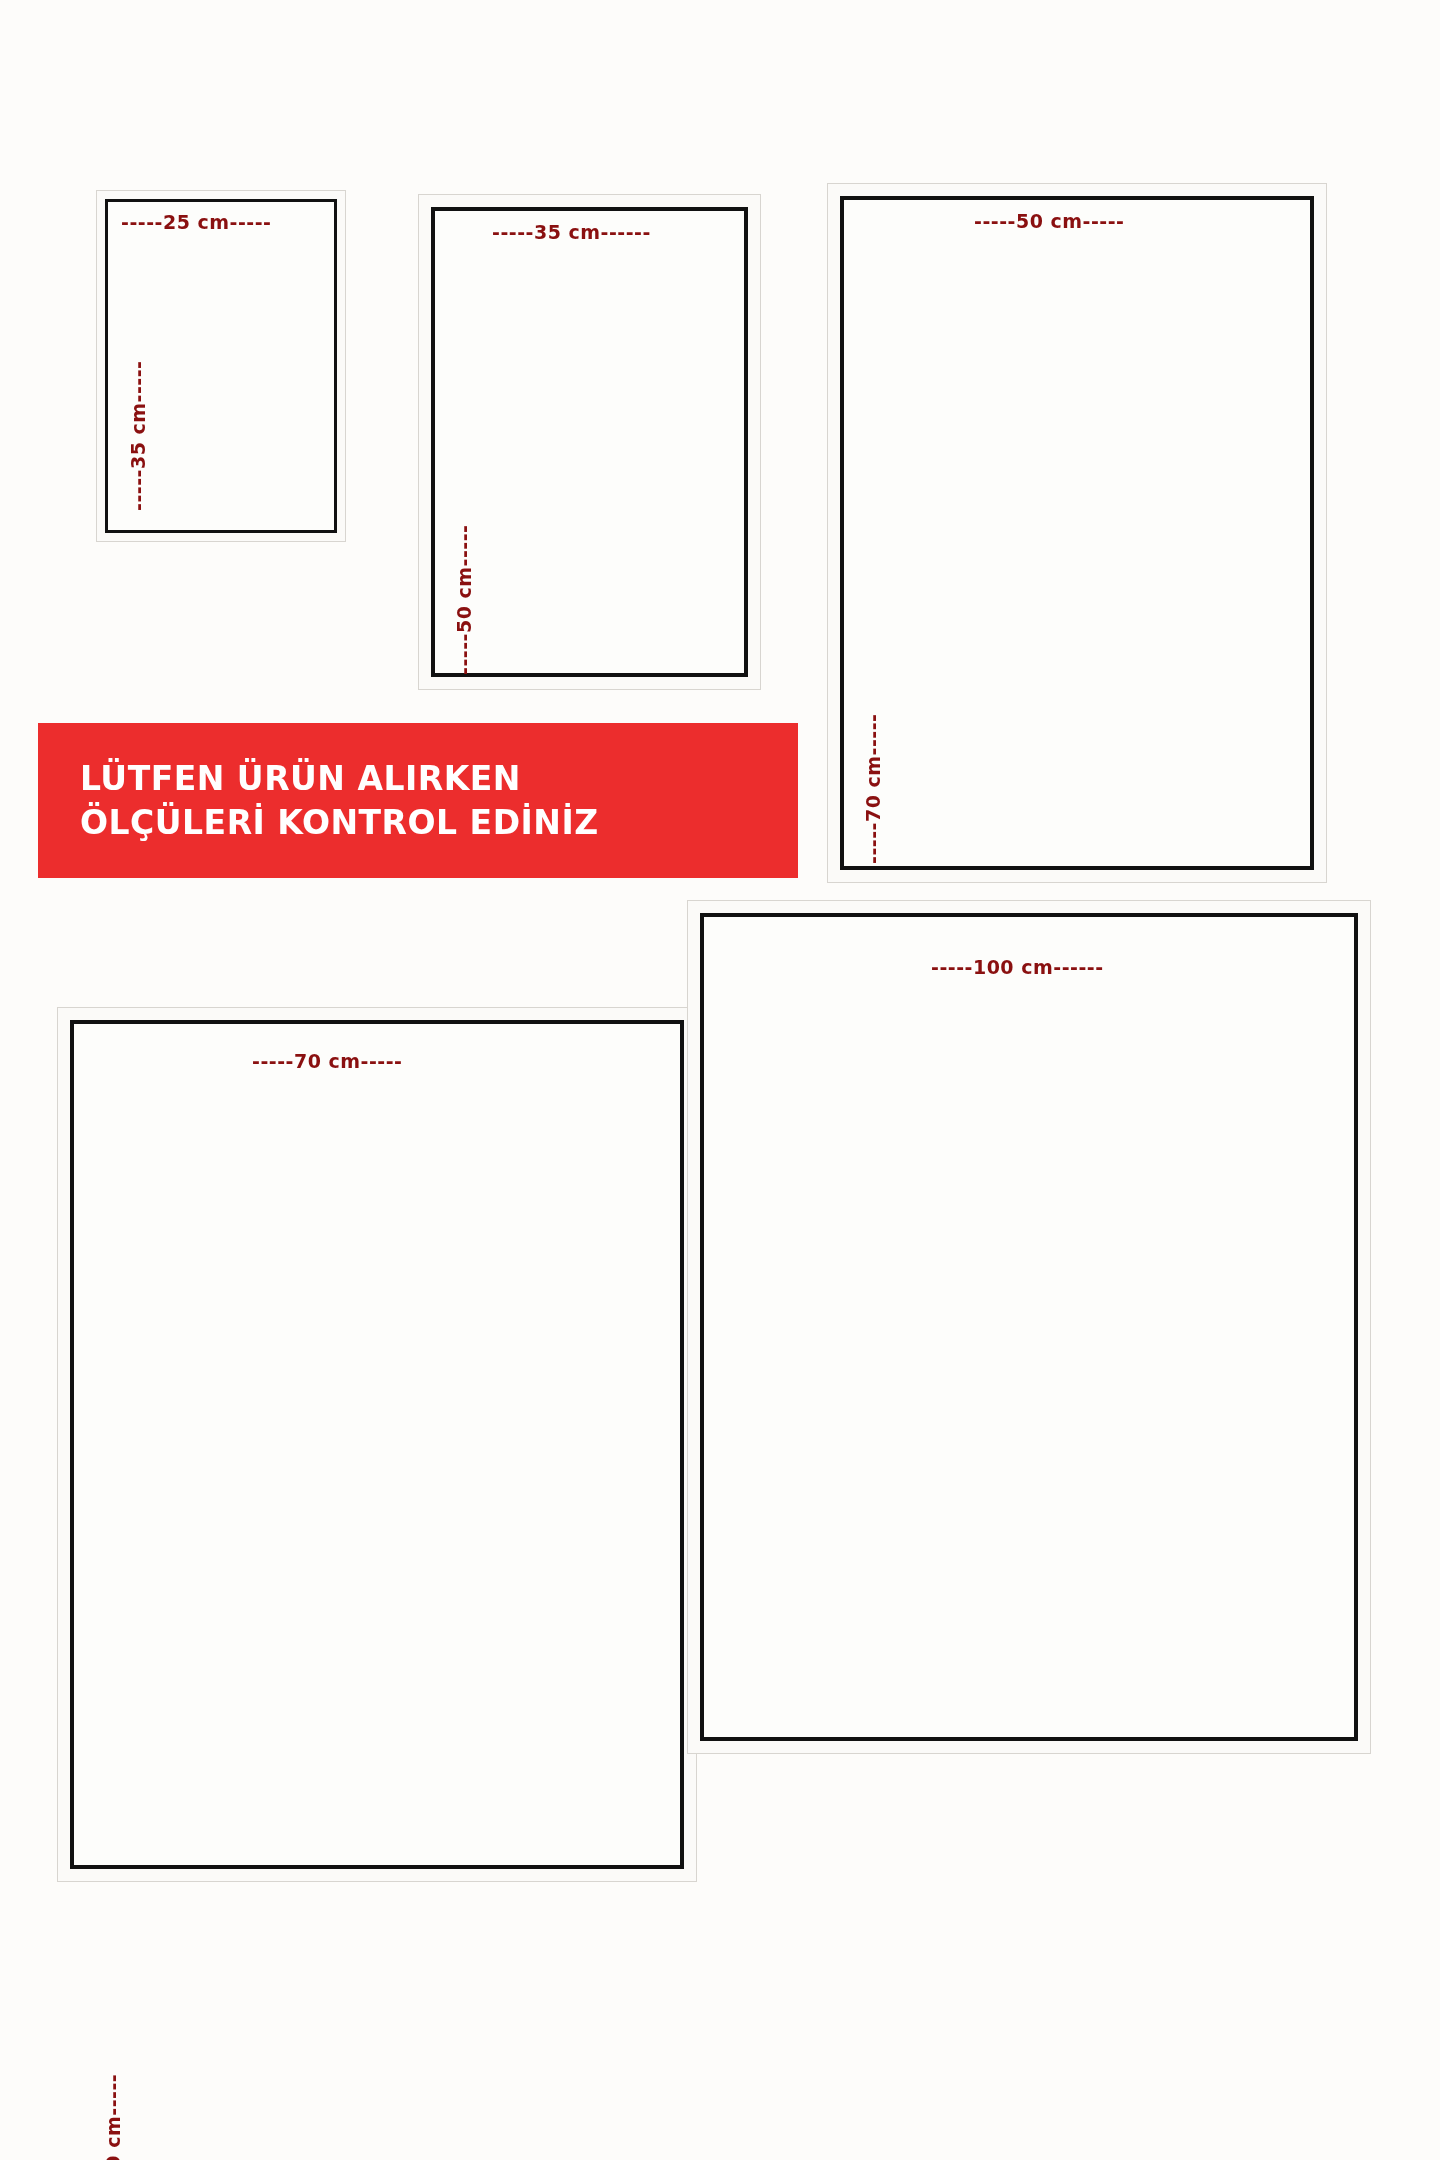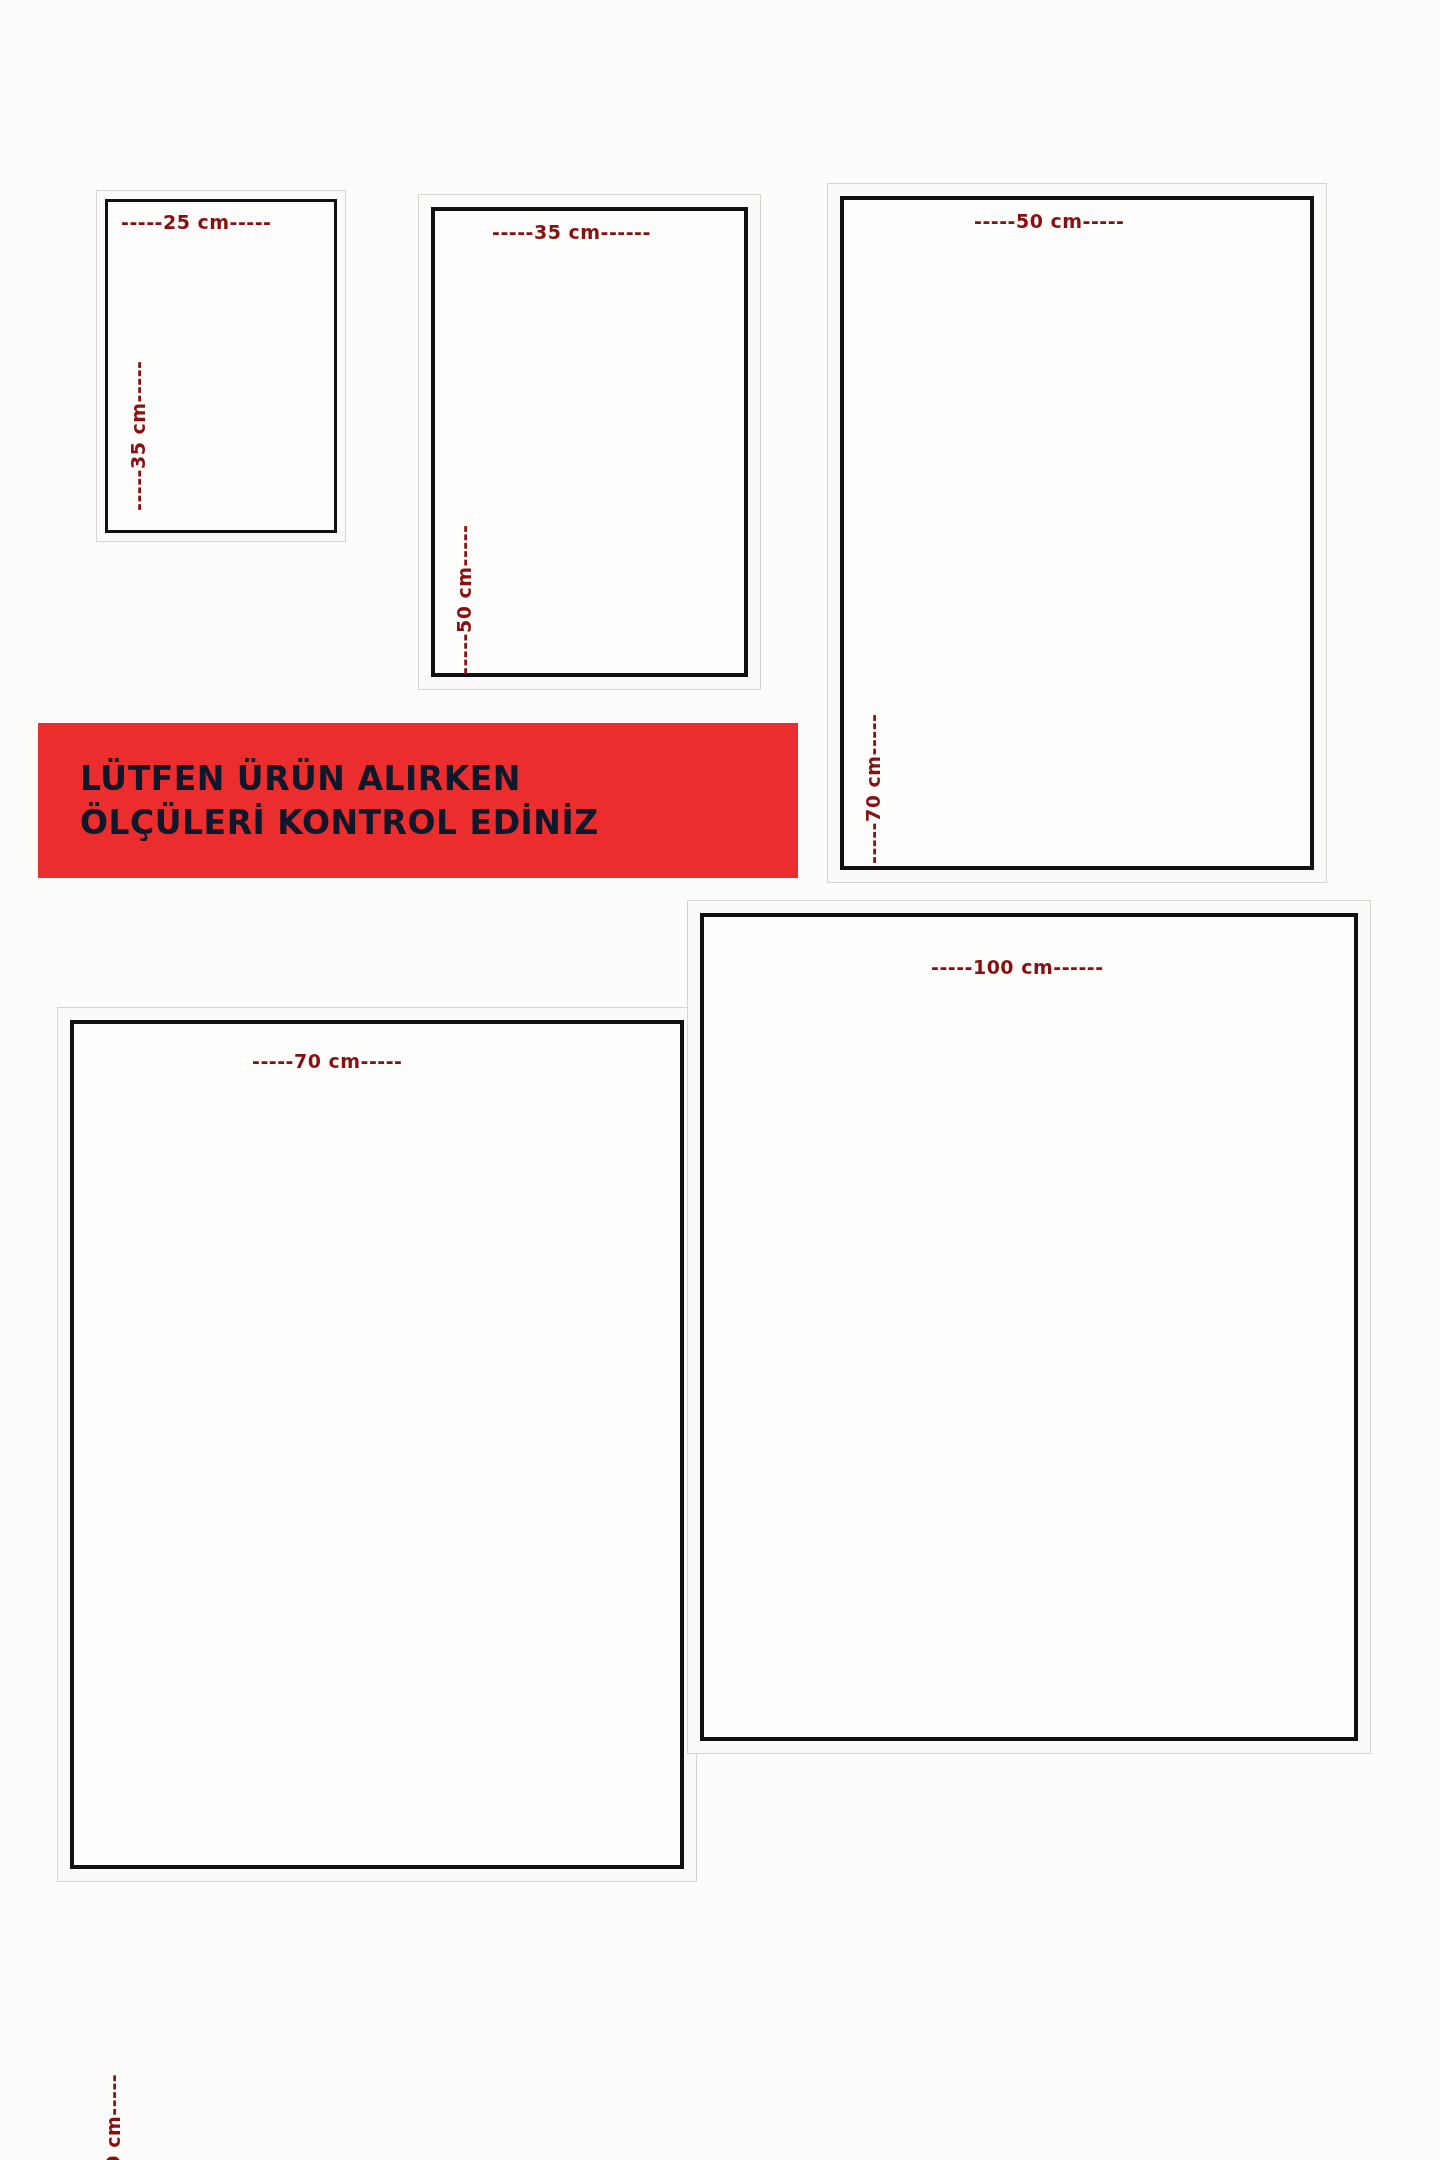--- a/index.html
+++ b/index.html
@@ -59,21 +59,21 @@
     font-family: "DejaVu Sans", sans-serif;
   }
   .dim.v {
     transform-origin: 0 0;
     transform: rotate(-90deg);
   }
 
   .notice {
     position: absolute;
     background: #ec2d2d;
-    color: #0f172a;
+    color: #ffffff;
     font-weight: 700;
     font-family: "DejaVu Sans", sans-serif;
     display: flex;
     flex-direction: column;
     justify-content: center;
     box-sizing: border-box;
   }
   .notice .line {
     font-size: 33px;
     letter-spacing: 0.5px;

